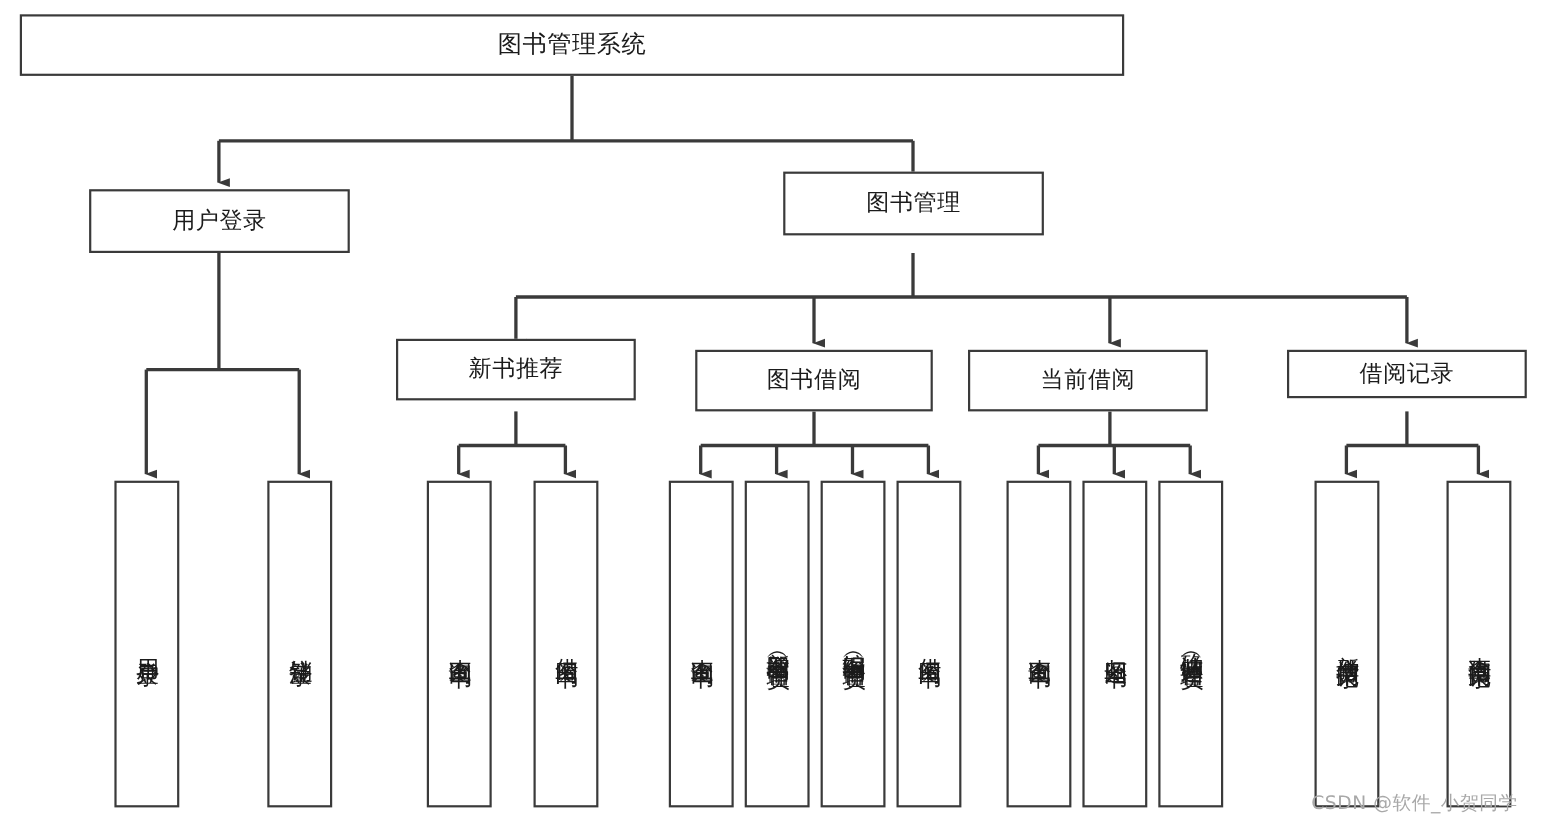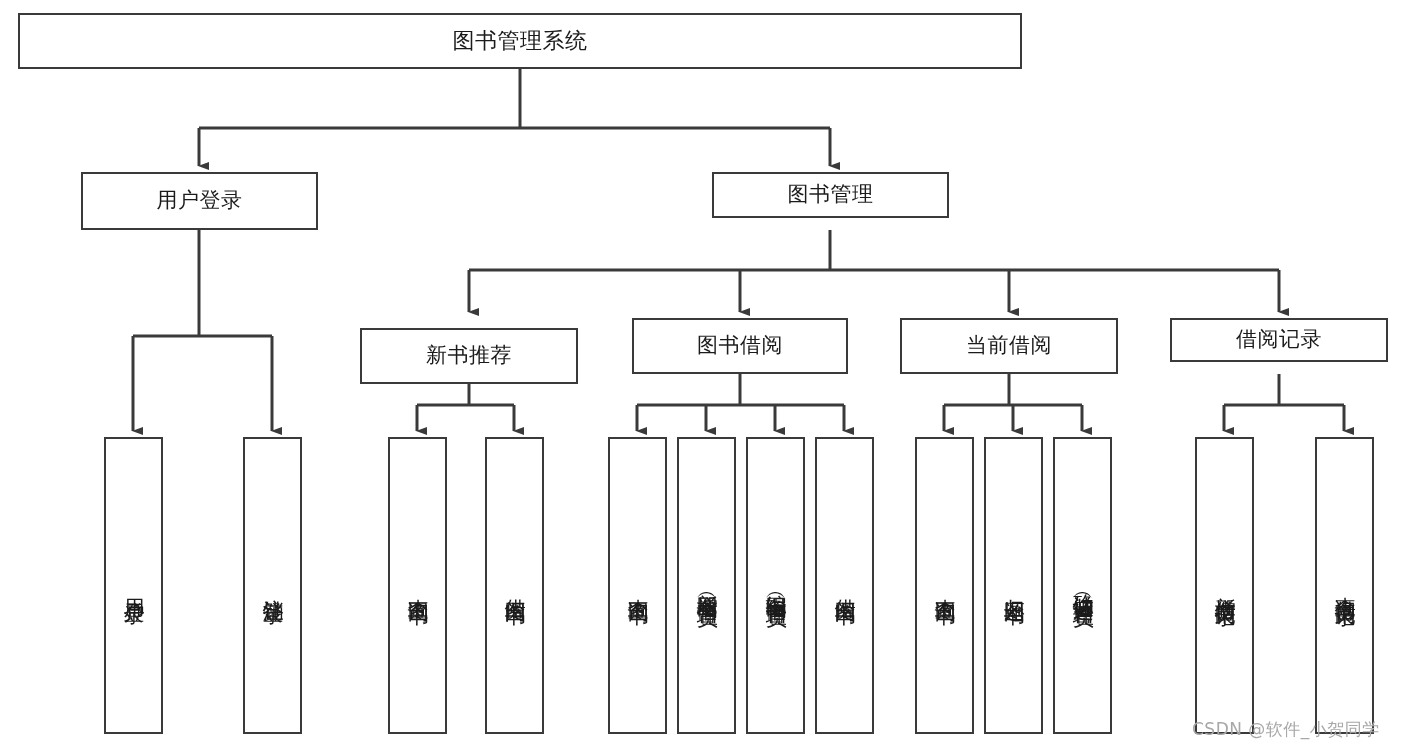--- a/index.html
+++ b/index.html
@@ -124,31 +124,31 @@
     </g>
   </svg>
 
   <div class="node root" style="left:18px; top:13px; width:1004px; height:56px;">
     <span class="node-label">图书管理系统</span>
   </div>
 
   <div class="node branch" style="left:81px; top:172px; width:237px; height:58px;">
     <span class="node-label">用户登录</span>
   </div>
-  <div class="node branch" style="left:712px; top:172px; width:237px; height:46px;">
+  <div class="node branch" style="left:712px; top:156px; width:237px; height:58px;">
     <span class="node-label">图书管理</span>
   </div>
 
-  <div class="node branch" style="left:360px; top:328px; width:218px; height:56px;">
+  <div class="node branch" style="left:360px; top:308px; width:218px; height:56px;">
     <span class="node-label">新书推荐</span>
   </div>
   <div class="node branch" style="left:632px; top:318px; width:216px; height:56px;">
     <span class="node-label">图书借阅</span>
   </div>
-  <div class="node branch" style="left:900px; top:318px; width:218px; height:56px;">
+  <div class="node branch" style="left:880px; top:318px; width:218px; height:56px;">
     <span class="node-label">当前借阅</span>
   </div>
   <div class="node branch" style="left:1170px; top:318px; width:218px; height:44px;">
     <span class="node-label">借阅记录</span>
   </div>
 
   <div class="node leaf" style="left:104px; top:437px; width:59px; height:297px;">
     <span class="node-label">用户登录</span>
   </div>
   <div class="node leaf" style="left:243px; top:437px; width:59px; height:297px;">

